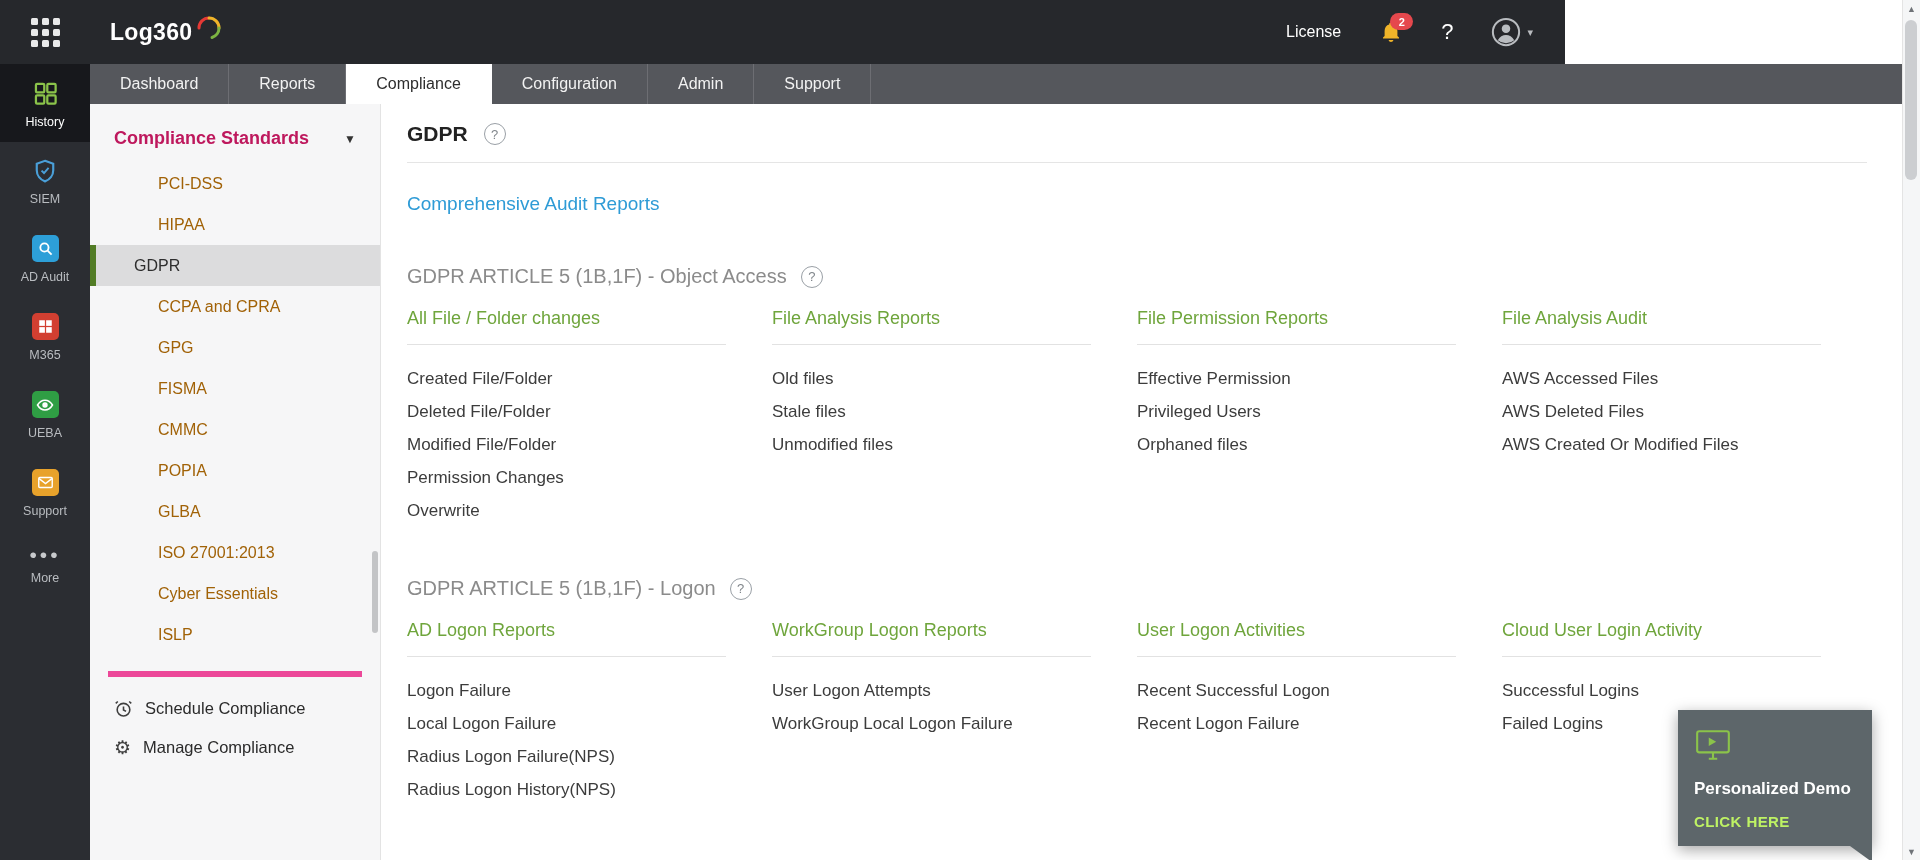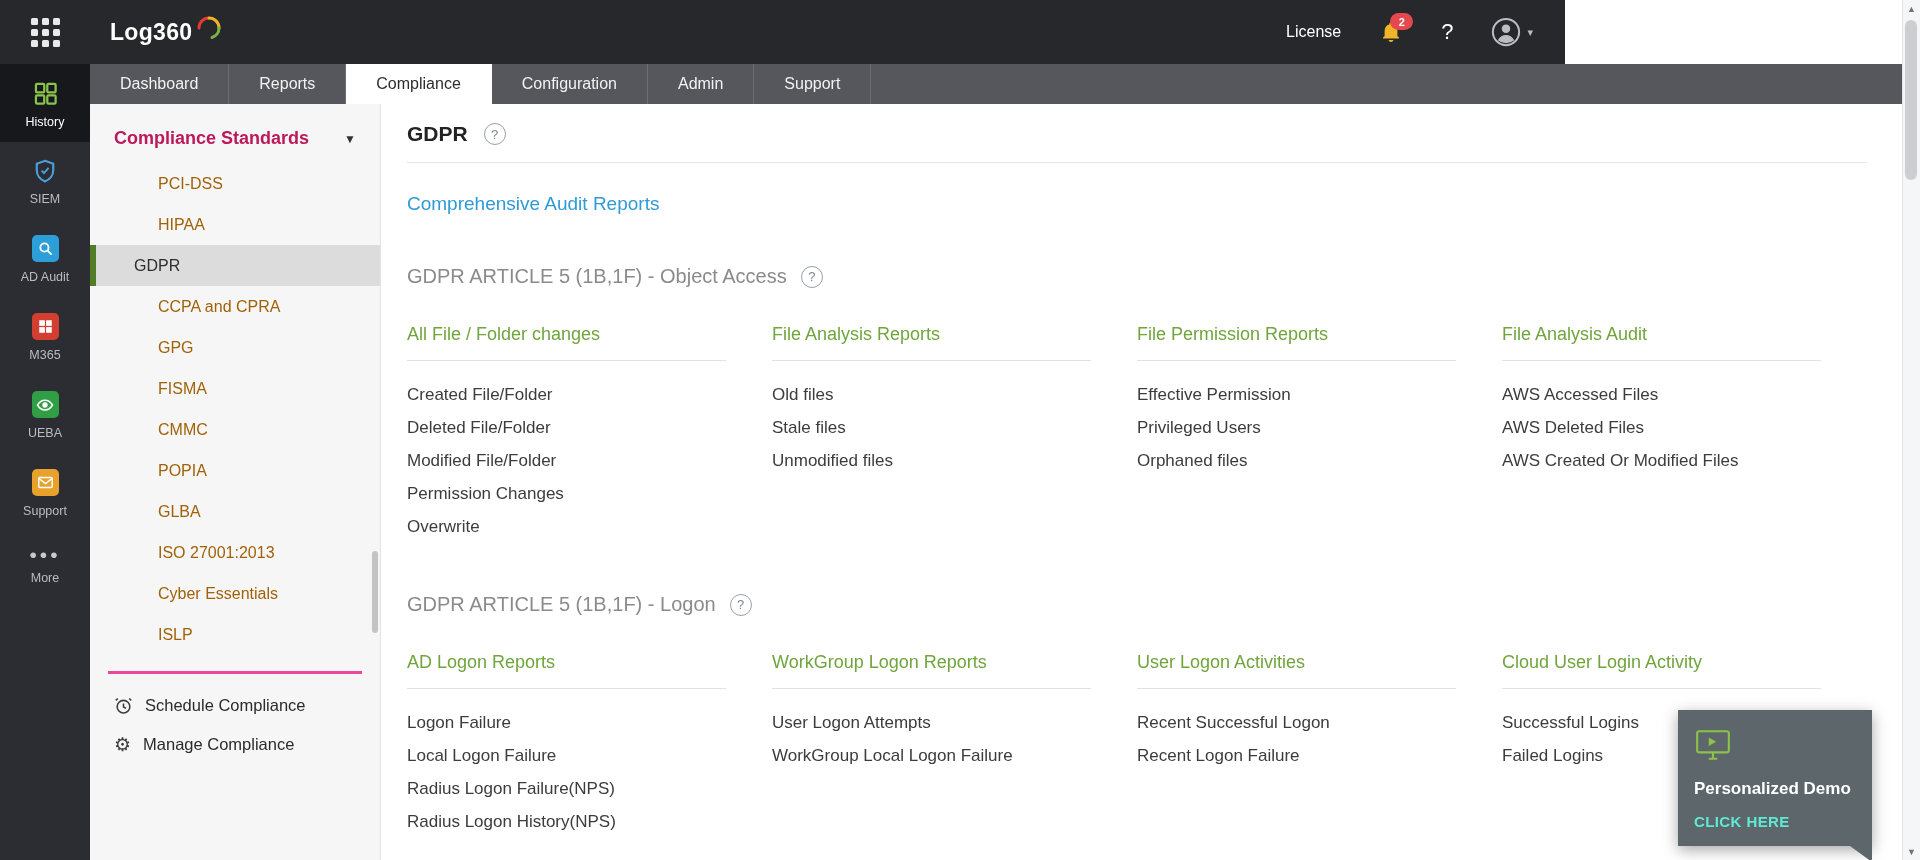--- a/index.html
+++ b/index.html
@@ -36,43 +36,43 @@
   .railsq{width:27px;height:27px;border-radius:5px;display:flex;align-items:center;justify-content:center;}
 
   
   .sidebar{position:absolute;left:90px;top:104px;width:290px;height:756px;background:#f6f6f7;border-right:1px solid #e3e3e3;}
   .sb-header{display:flex;align-items:center;justify-content:space-between;padding:24px 24px 0 24px;cursor:pointer;}
   .sb-title{font-size:18px;font-weight:bold;color:#be185d;}
   .sb-caret{color:#333;font-size:12px;}
   .sb-list{list-style:none;margin:14px 0 0;padding:0;}
   .sb-item{height:41px;line-height:41px;padding-left:68px;font-size:16px;color:#a16207;cursor:pointer;}
   .sb-item.active{background:#dcdcdd;border-left:6px solid #527c25;padding-left:38px;color:#2e2e2e;}
-  .sb-footer{margin:16px 18px 0;border-top:3px solid #ec4899;padding-top:12px;}
+  .sb-footer{margin:16px 18px 0;border-top:6px solid #ec4899;padding-top:12px;}
   .sb-footer-item{display:flex;align-items:center;gap:12px;padding:10px 6px;font-size:16.5px;color:#2b2b2b;cursor:pointer;}
   .sb-scroll{position:absolute;right:2px;top:447px;width:6px;height:82px;border-radius:3px;background:#c3c4c6;cursor:grab;}
 
   
   .main{position:absolute;left:381px;top:104px;width:1522px;height:756px;background:#fff;padding:18px 36px 0 26px;box-sizing:border-box;overflow:hidden;}
   .page-head{display:flex;align-items:center;gap:16px;padding-bottom:16px;border-bottom:1px solid #e5e5e5;}
   .page-title{font-size:21px;font-weight:bold;color:#222;margin:0;}
   .qmark{width:20px;height:20px;border:1.5px solid #9aa0a6;border-radius:50%;color:#80868b;font-size:13px;display:inline-flex;align-items:center;justify-content:center;flex:0 0 auto;cursor:pointer;}
   .audit-link{display:inline-block;margin-top:30px;font-size:19px;color:#2e9bd6;cursor:pointer;text-decoration:none;}
   .section{margin-top:50px;}
   .section-heading{display:flex;align-items:center;gap:14px;font-size:20px;color:#8b8b8b;}
-  .columns{display:grid;grid-template-columns:repeat(4,1fr);margin-top:36px;}
+  .columns{display:grid;grid-template-columns:repeat(4,1fr);margin-top:20px;}
   .col{padding-right:46px;}
   .col-title{display:block;font-size:18px;color:#6fa53c;padding-bottom:15px;border-bottom:1px solid #e2e2e2;cursor:pointer;text-decoration:none;}
   .col-list{list-style:none;margin:17px 0 0;padding:0;}
   .col-list li{font-size:17px;color:#3c3c3c;line-height:33px;cursor:pointer;}
 
   
   .demo-popup{position:absolute;right:48px;bottom:14px;width:162px;background:#5d666a;padding:18px 16px 16px;box-shadow:0 4px 14px rgba(0,0,0,.35);cursor:pointer;}
   .demo-popup:after{content:"";position:absolute;right:0;bottom:-16px;border-left:22px solid transparent;border-top:16px solid #5d666a;}
   .demo-title{color:#fff;font-weight:bold;font-size:17px;line-height:1.35;margin-top:12px;}
-  .demo-cta{color:#5eead4;font-weight:bold;font-size:15px;margin-top:12px;letter-spacing:.4px;cursor:pointer;}
+  .demo-cta{color:#bef264;font-weight:bold;font-size:15px;margin-top:12px;letter-spacing:.4px;cursor:pointer;}
 
   
   .vscroll{position:absolute;right:0;top:0;width:17px;height:860px;background:#f5f6f7;border-left:1px solid #e4e4e4;}
   .vs-arrow{height:17px;display:flex;align-items:center;justify-content:center;font-size:9px;color:#6f7378;cursor:pointer;}
   .vs-thumb{position:absolute;left:2px;top:20px;width:12px;height:160px;background:#ccced1;border-radius:7px;cursor:grab;}
   .vs-arrow.down{position:absolute;bottom:0;width:100%;}
 </style>
 </head>
 <body>
 

